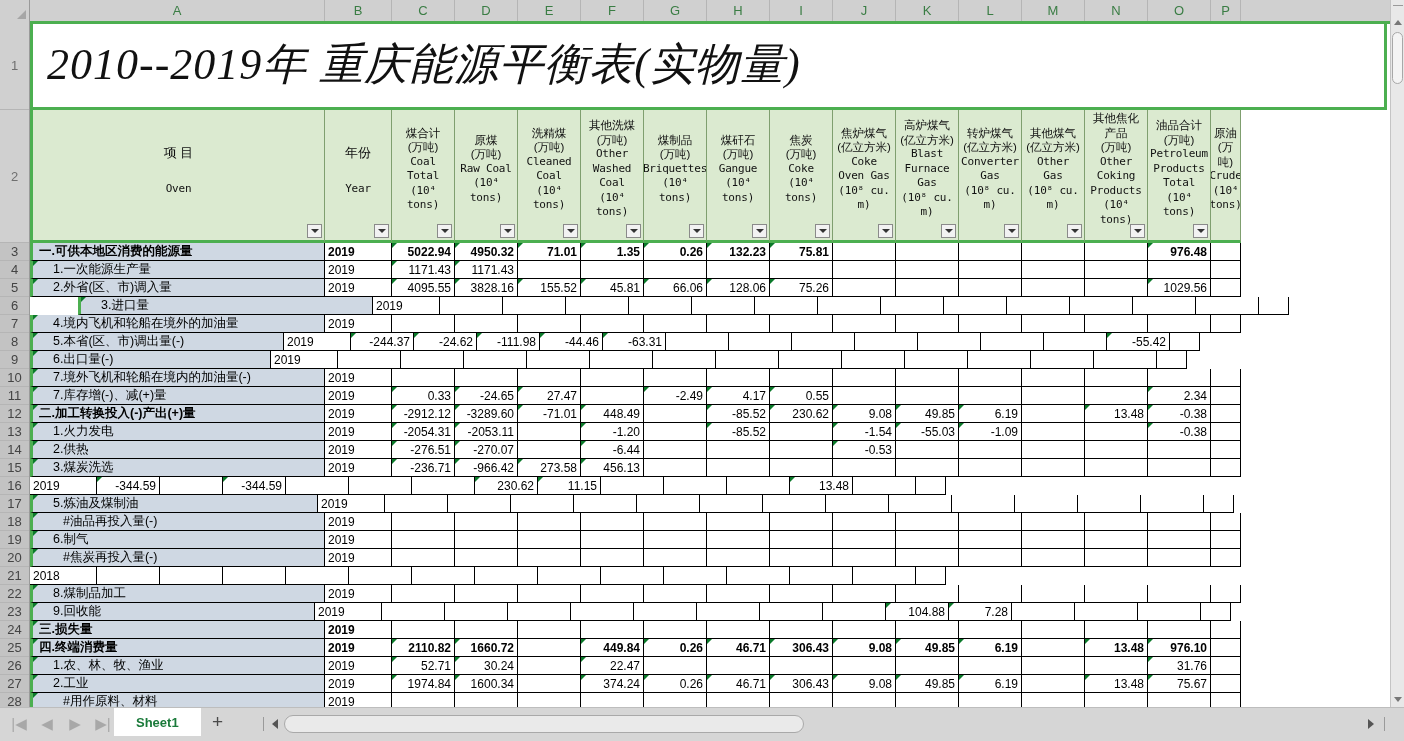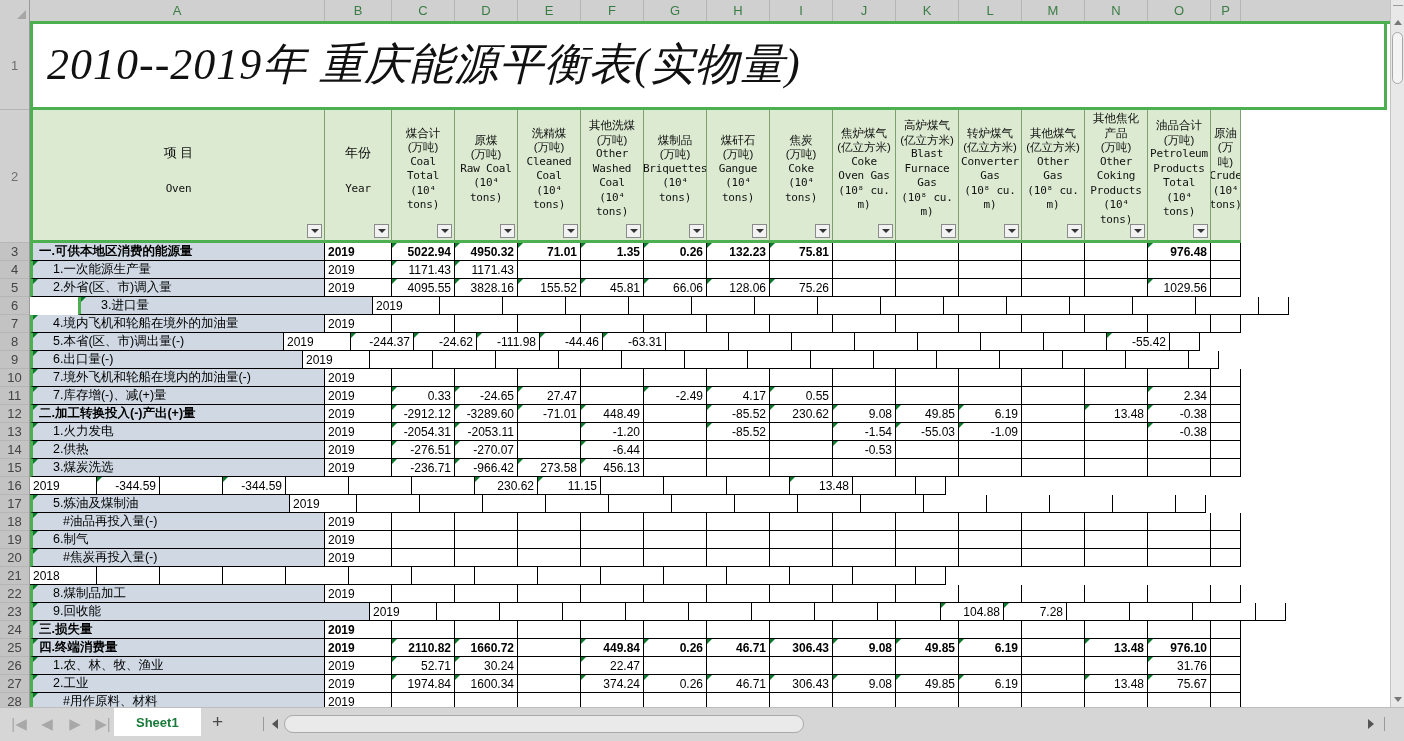--- a/index.html
+++ b/index.html
@@ -695,21 +695,21 @@
           </div>
           <div class="cell num" style="width: 63px;">
             <div class="cmt"></div>
             <span>-55.42</span>
           </div>
           <div class="cell num" style="width: 30px;">
             <span></span>
           </div>
         </div>
         <div class="gridrow datarow" style="height: 18px;">
-          <div class="cell labelcell lvl1" style="width: 273px; border-left: 3px solid rgb(76, 175, 80);">
+          <div class="cell labelcell lvl1" style="width: 241px; border-left: 3px solid rgb(76, 175, 80);">
             <div class="cmt"></div>
             <span>6.出口量(-)</span>
           </div>
           <div class="cell" style="width: 67px;">
             <span>2019</span>
           </div>
           <div class="cell num" style="width: 63px;">
             <span></span>
           </div>
           <div class="cell num" style="width: 63px;">
@@ -1138,21 +1138,21 @@
             <span>13.48</span>
           </div>
           <div class="cell num" style="width: 63px;">
             <span></span>
           </div>
           <div class="cell num" style="width: 30px;">
             <span></span>
           </div>
         </div>
         <div class="gridrow datarow" style="height: 18px;">
-          <div class="cell labelcell lvl1" style="width: 260px; border-left: 3px solid rgb(76, 175, 80);">
+          <div class="cell labelcell lvl1" style="width: 288px; border-left: 3px solid rgb(76, 175, 80);">
             <div class="cmt"></div>
             <span>5.炼油及煤制油</span>
           </div>
           <div class="cell" style="width: 67px;">
             <span>2019</span>
           </div>
           <div class="cell num" style="width: 63px;">
             <span></span>
           </div>
           <div class="cell num" style="width: 63px;">
@@ -1440,21 +1440,21 @@
             <span></span>
           </div>
           <div class="cell num" style="width: 63px;">
             <span></span>
           </div>
           <div class="cell num" style="width: 30px;">
             <span></span>
           </div>
         </div>
         <div class="gridrow datarow" style="height: 18px;">
-          <div class="cell labelcell lvl1" style="width: 340px; border-left: 3px solid rgb(76, 175, 80);">
+          <div class="cell labelcell lvl1" style="width: 285px; border-left: 3px solid rgb(76, 175, 80);">
             <div class="cmt"></div>
             <span>9.回收能</span>
           </div>
           <div class="cell" style="width: 67px;">
             <span>2019</span>
           </div>
           <div class="cell num" style="width: 63px;">
             <span></span>
           </div>
           <div class="cell num" style="width: 63px;">

